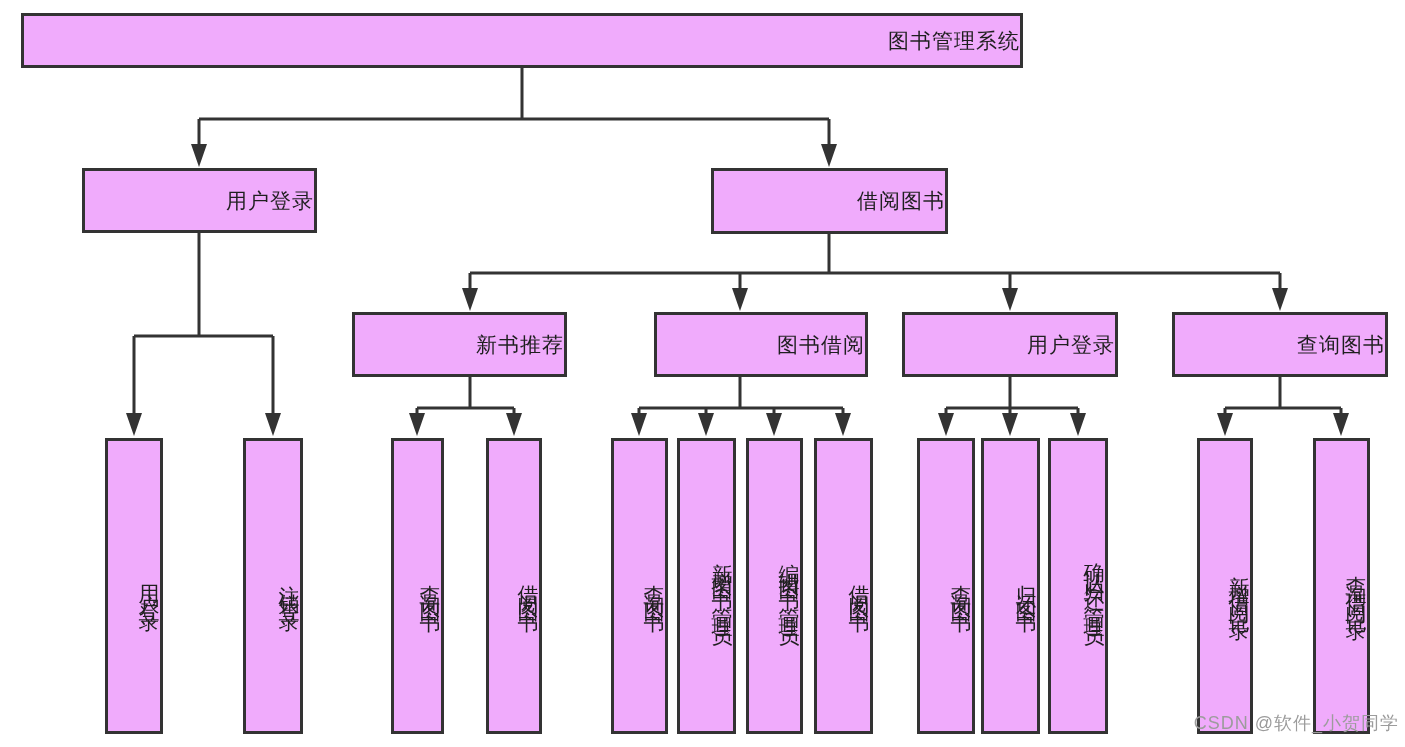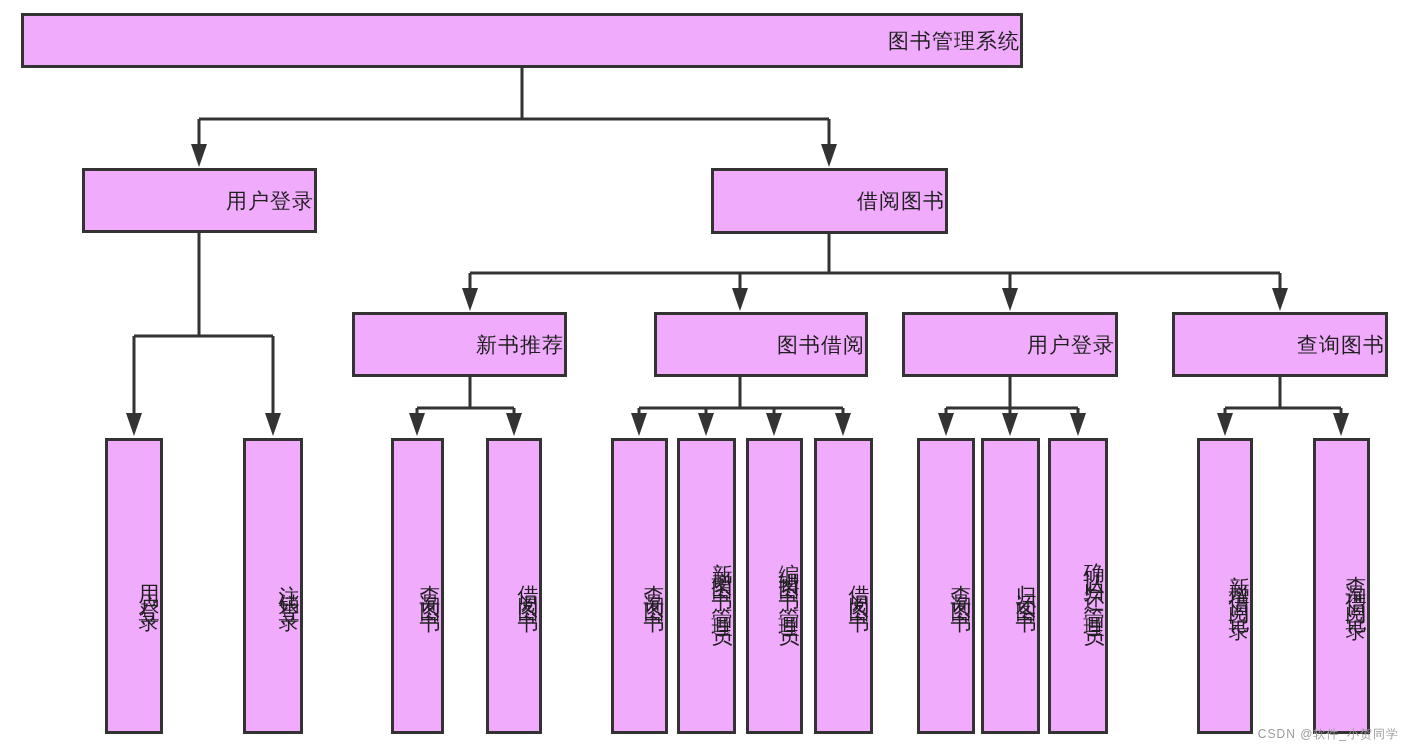--- a/index.html
+++ b/index.html
@@ -11,21 +11,21 @@
   .node{
     position:absolute;box-sizing:border-box;background:#f0abfc;
     border:3px solid #333333;display:flex;align-items:center;justify-content:flex-end;
     font-size:21px;letter-spacing:1px;color:#1f1f1f;
   }
   .node.v span{
     writing-mode:vertical-rl;text-orientation:mixed;
     letter-spacing:9px;font-size:21px;line-height:1;white-space:nowrap;
   }
   .watermark{
-    position:absolute;right:6px;bottom:4px;font-size:12px;color:#9c9c9c;
+    position:absolute;right:6px;bottom:12px;font-size:18px;color:#9c9c9c;
     letter-spacing:1px;white-space:nowrap;
   }
 </style>
 </head>
 <body>
 
 <div class="stage">
 
   <svg class="wires" width="1405" height="747" viewBox="0 0 1405 747">
     <g stroke="#333333" stroke-width="3" fill="none">

